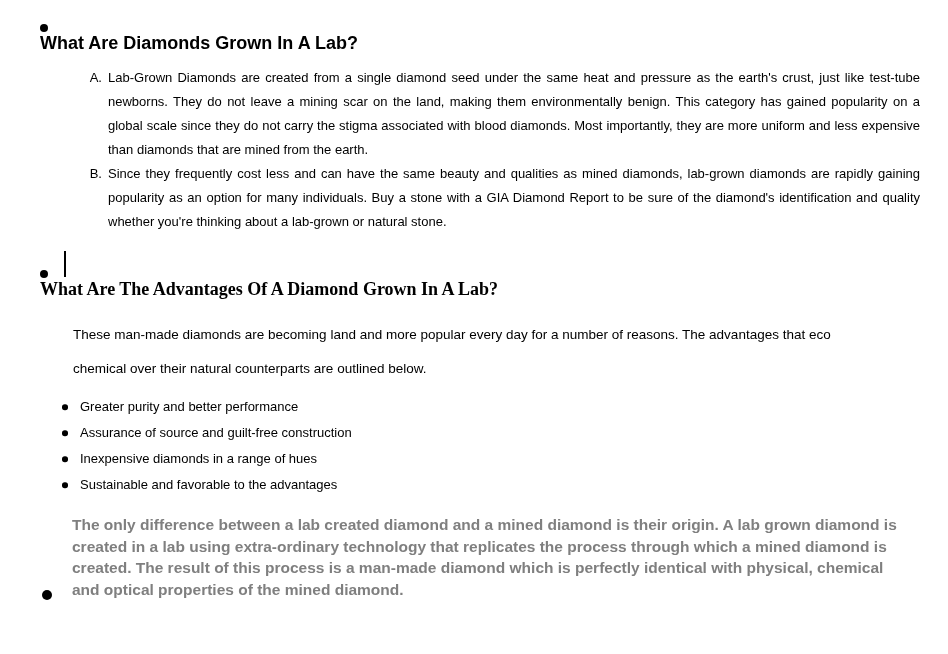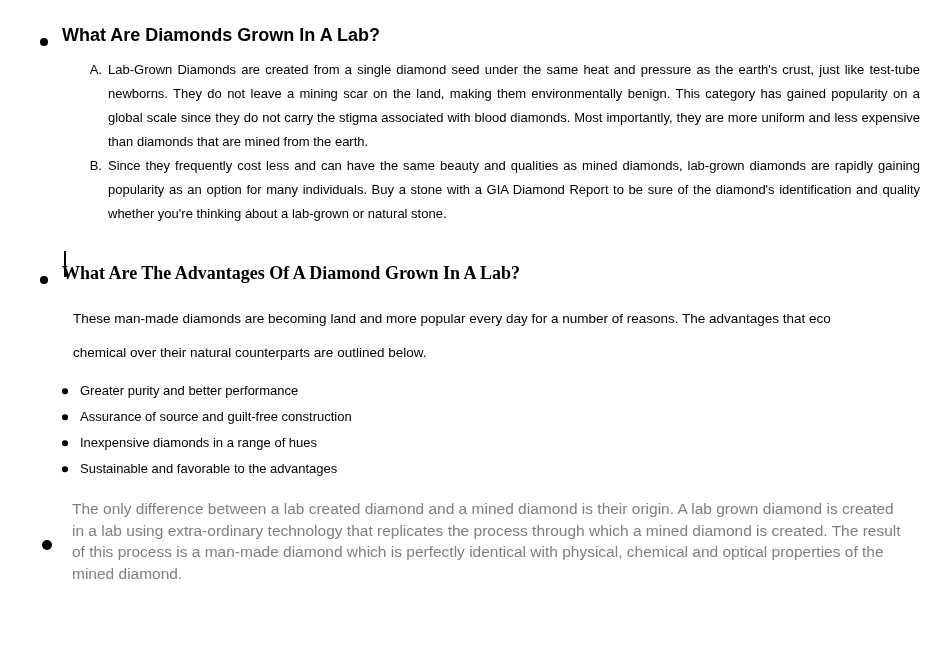--- a/index.html
+++ b/index.html
@@ -18,23 +18,24 @@
   
   .caret {
     position: absolute;
     left: 64px; top: 227px;
     width: 1.5px; height: 26px;
     background: #000000;
   }
   
   .h-row {
     display: flex;
-    align-items: flex-end;
+    align-items: flex-start;
     margin: 24px 28px 0 40px;
     line-height: 22px;
+    flex-direction: column;
   }
   .h-row.second { margin-top: 36px; font-family: Liberation Serif, serif; }
   .h-bullet {
     flex: 0 0 auto;
     width: 8px; height: 8px;
     border-radius: 50%;
     background: #000000;
     margin-right: 14px;
   }
   .h-text {
@@ -90,22 +91,23 @@
     position: absolute;
     left: -18px; top: 50%;
     transform: translateY(-50%);
     width: 5.5px; height: 5.5px;
     border-radius: 50%;
     background: #000000;
   }
   
   .note-row {
     display: flex;
-    align-items: center;
+    align-items: flex-end;
     margin: 4px 28px 0 42px;
+    font-weight: bold;
   }
   .note-bullet {
     flex: 0 0 auto;
     width: 10px; height: 10px;
     border-radius: 50%;
     background: #000000;
     margin: 7px 20px 0 0;
   }
   .note {
     margin: 0;

